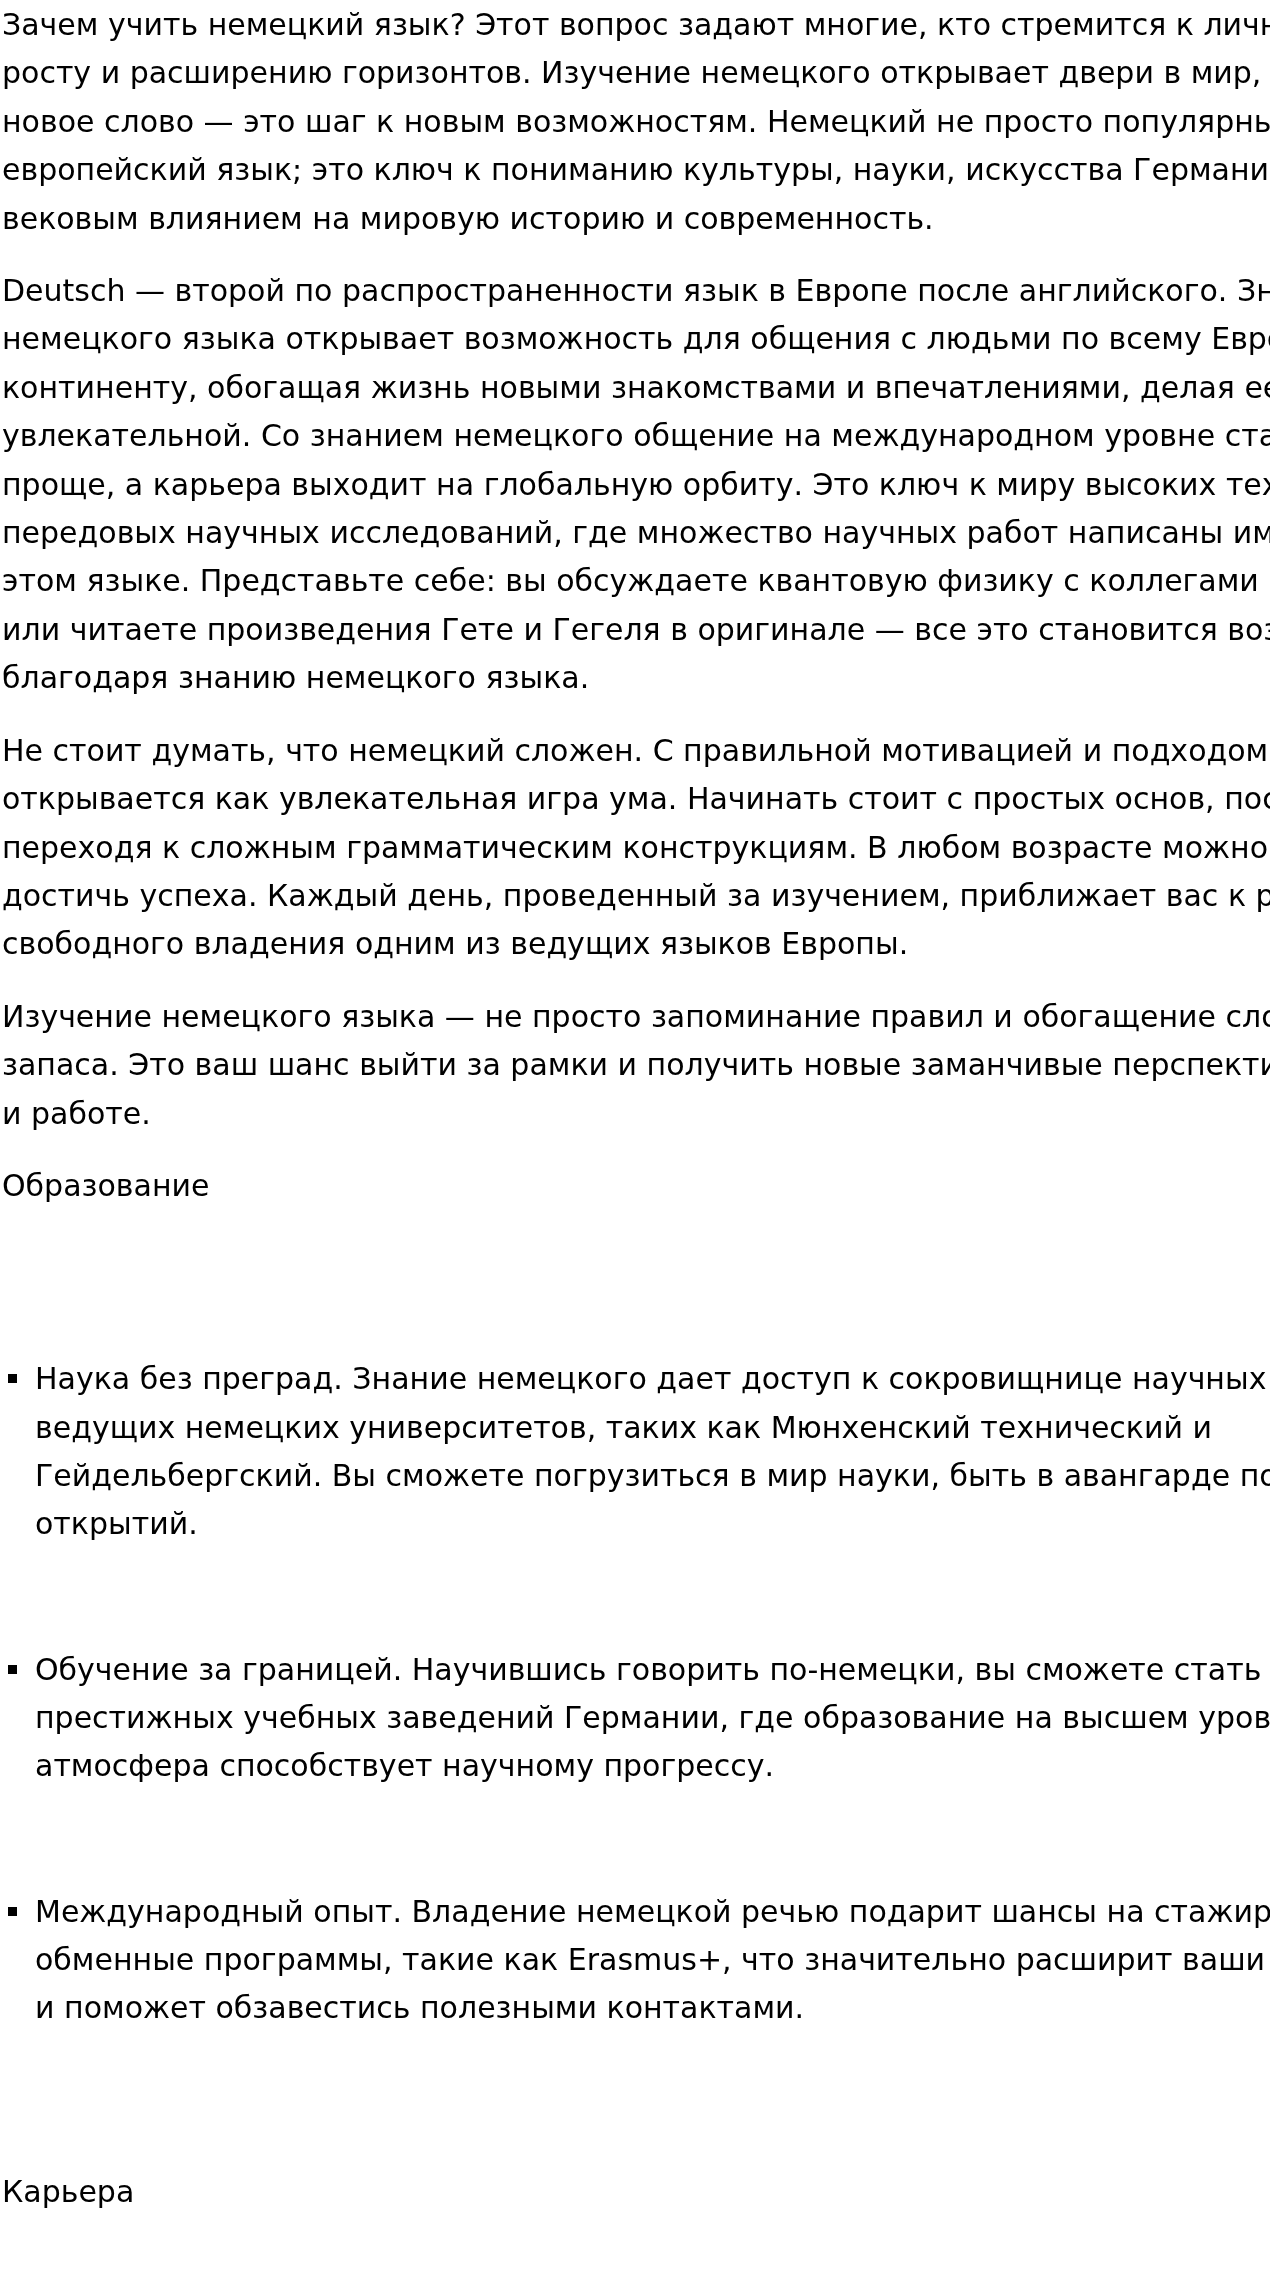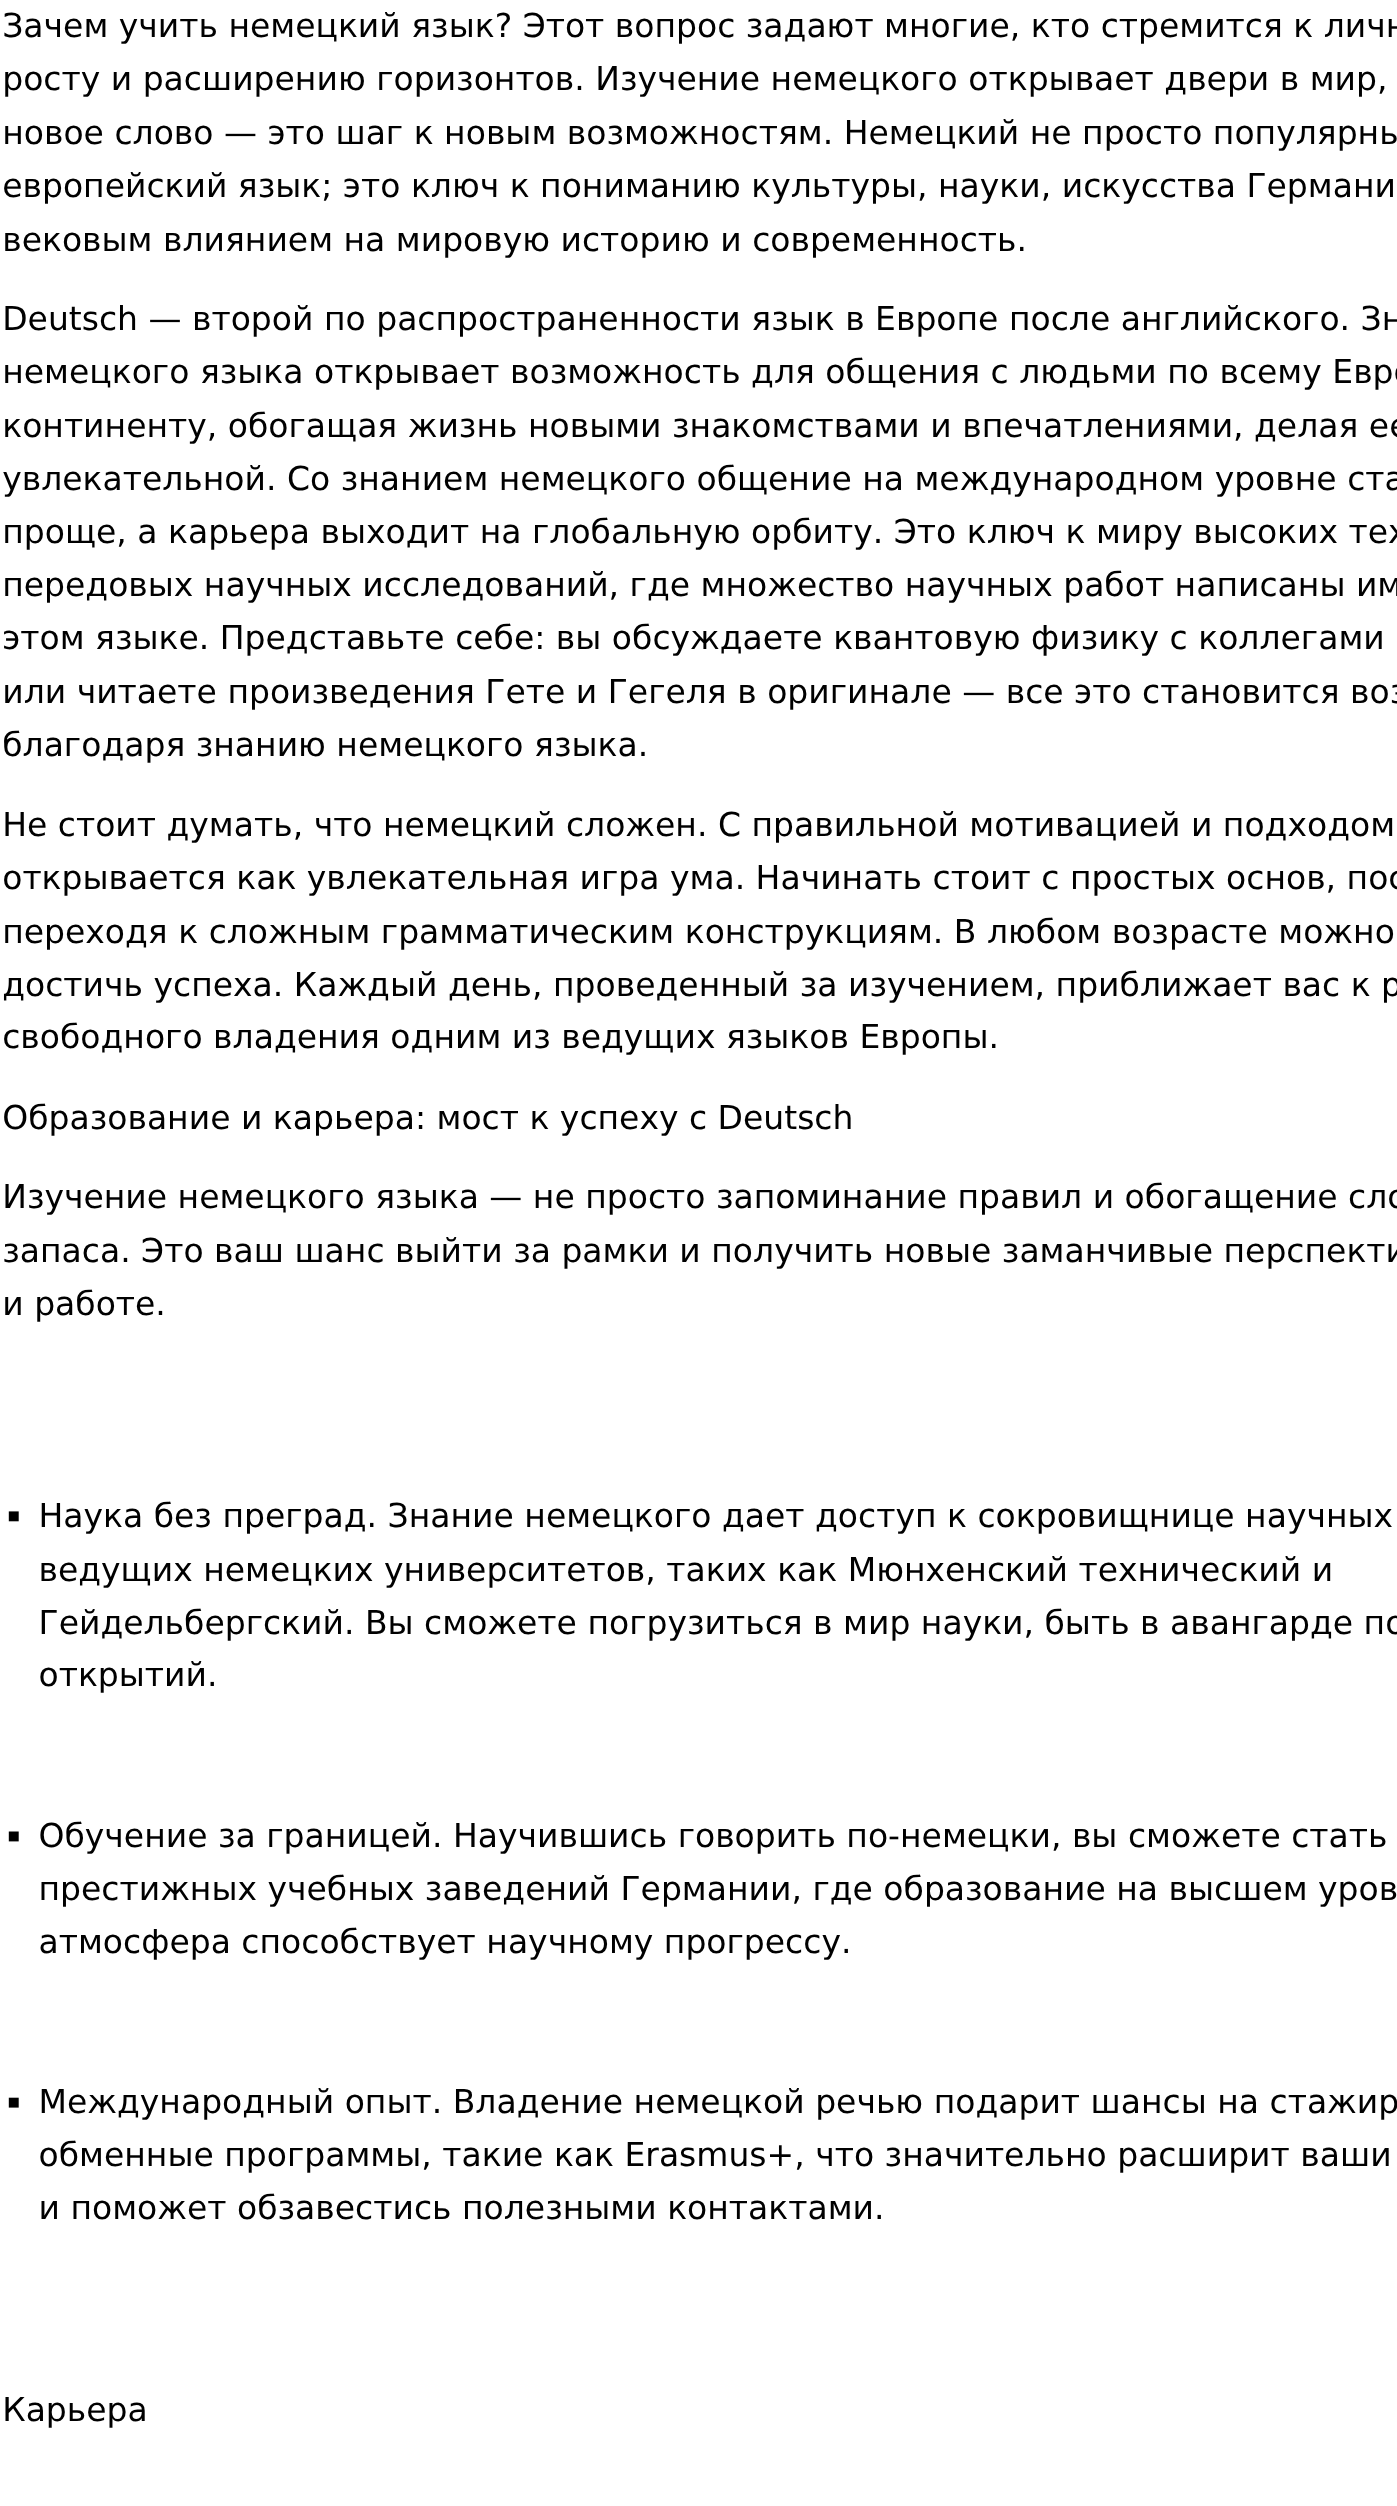--- a/index.html
+++ b/index.html
@@ -62,26 +62,26 @@
 этом языке. Представьте себе: вы обсуждаете квантовую физику с коллегами из Германии
 или читаете произведения Гете и Гегеля в оригинале — все это становится возможным
 благодаря знанию немецкого языка.</p>
 
   <p class="para">Не стоит думать, что немецкий сложен. С правильной мотивацией и подходом он
 открывается как увлекательная игра ума. Начинать стоит с простых основ, постепенно
 переходя к сложным грамматическим конструкциям. В любом возрасте можно начать и
 достичь успеха. Каждый день, проведенный за изучением, приближает вас к радости
 свободного владения одним из ведущих языков Европы.</p>
 
-  <p class="para">Образование и карьера: мост к успеху с Deutsch</p>
 
   <p class="para">Изучение немецкого языка — не просто запоминание правил и обогащение словарного
 запаса. Это ваш шанс выйти за рамки и получить новые заманчивые перспективы в учебе
 и работе.</p>
 
+  <p class="para">Образование</p>
 
   <ul class="list">
     <li>Наука без преград. Знание немецкого дает доступ к сокровищнице научных работ
 ведущих немецких университетов, таких как Мюнхенский технический и
 Гейдельбергский. Вы сможете погрузиться в мир науки, быть в авангарде последних
 открытий.</li>
     <li>Обучение за границей. Научившись говорить по-немецки, вы сможете стать студентом
 престижных учебных заведений Германии, где образование на высшем уровне и
 атмосфера способствует научному прогрессу.</li>
     <li>Международный опыт. Владение немецкой речью подарит шансы на стажировки и

